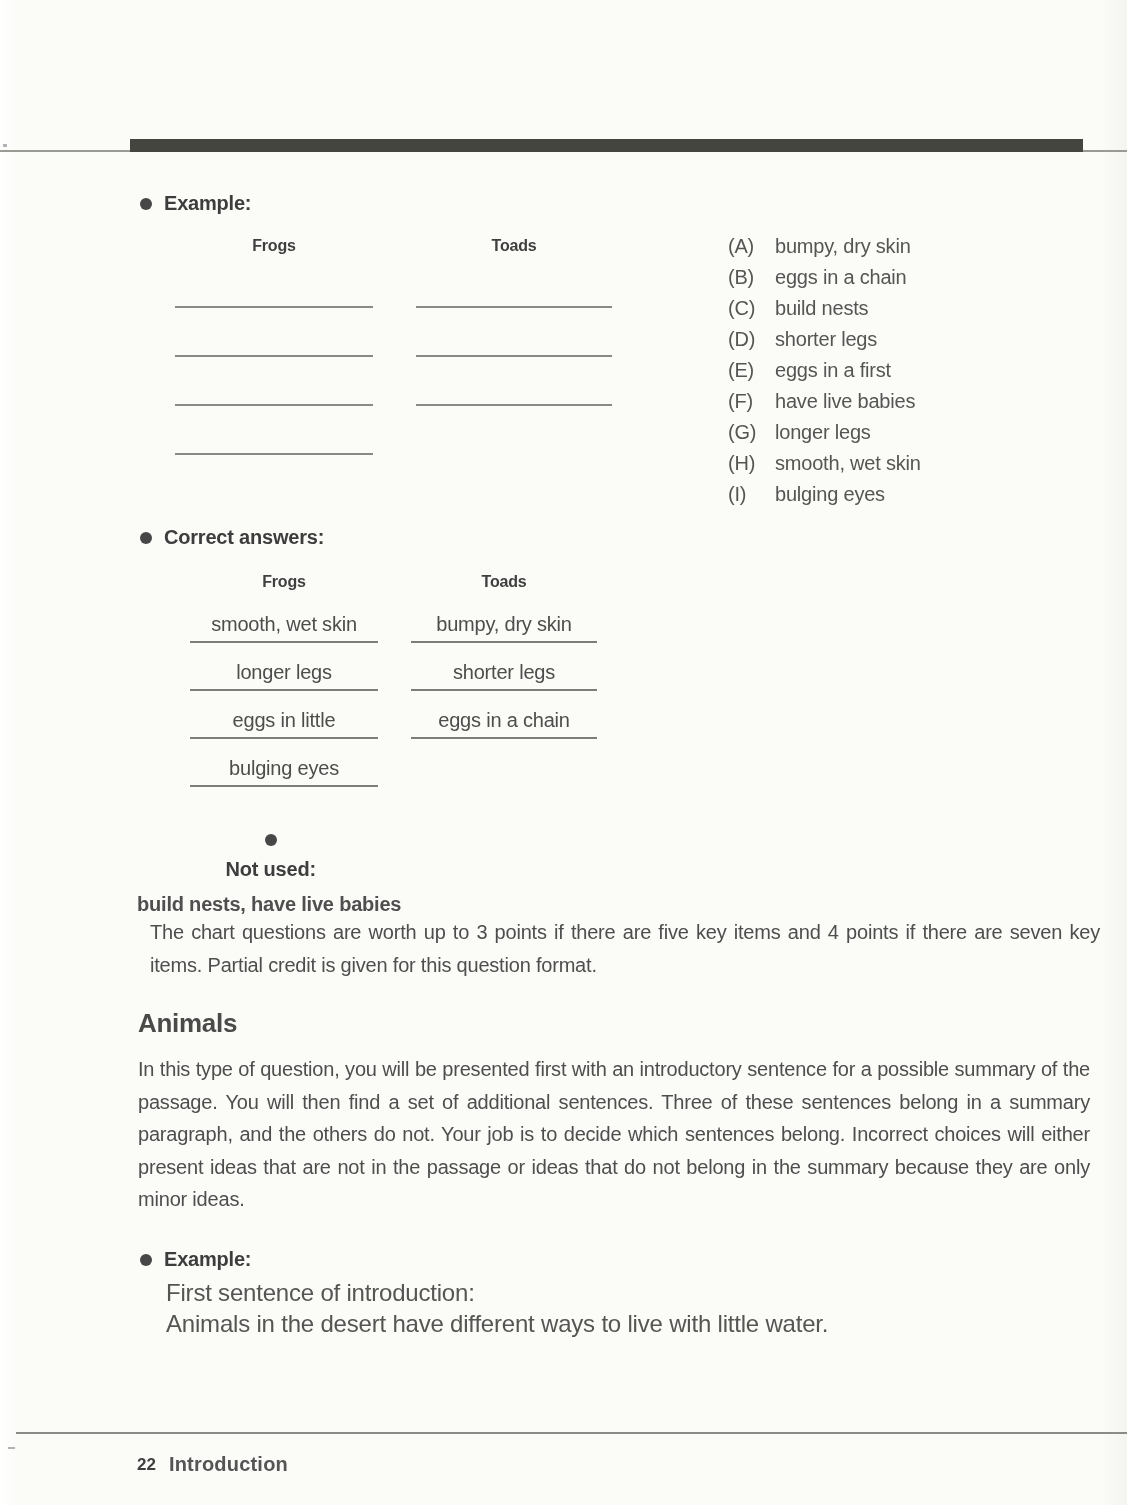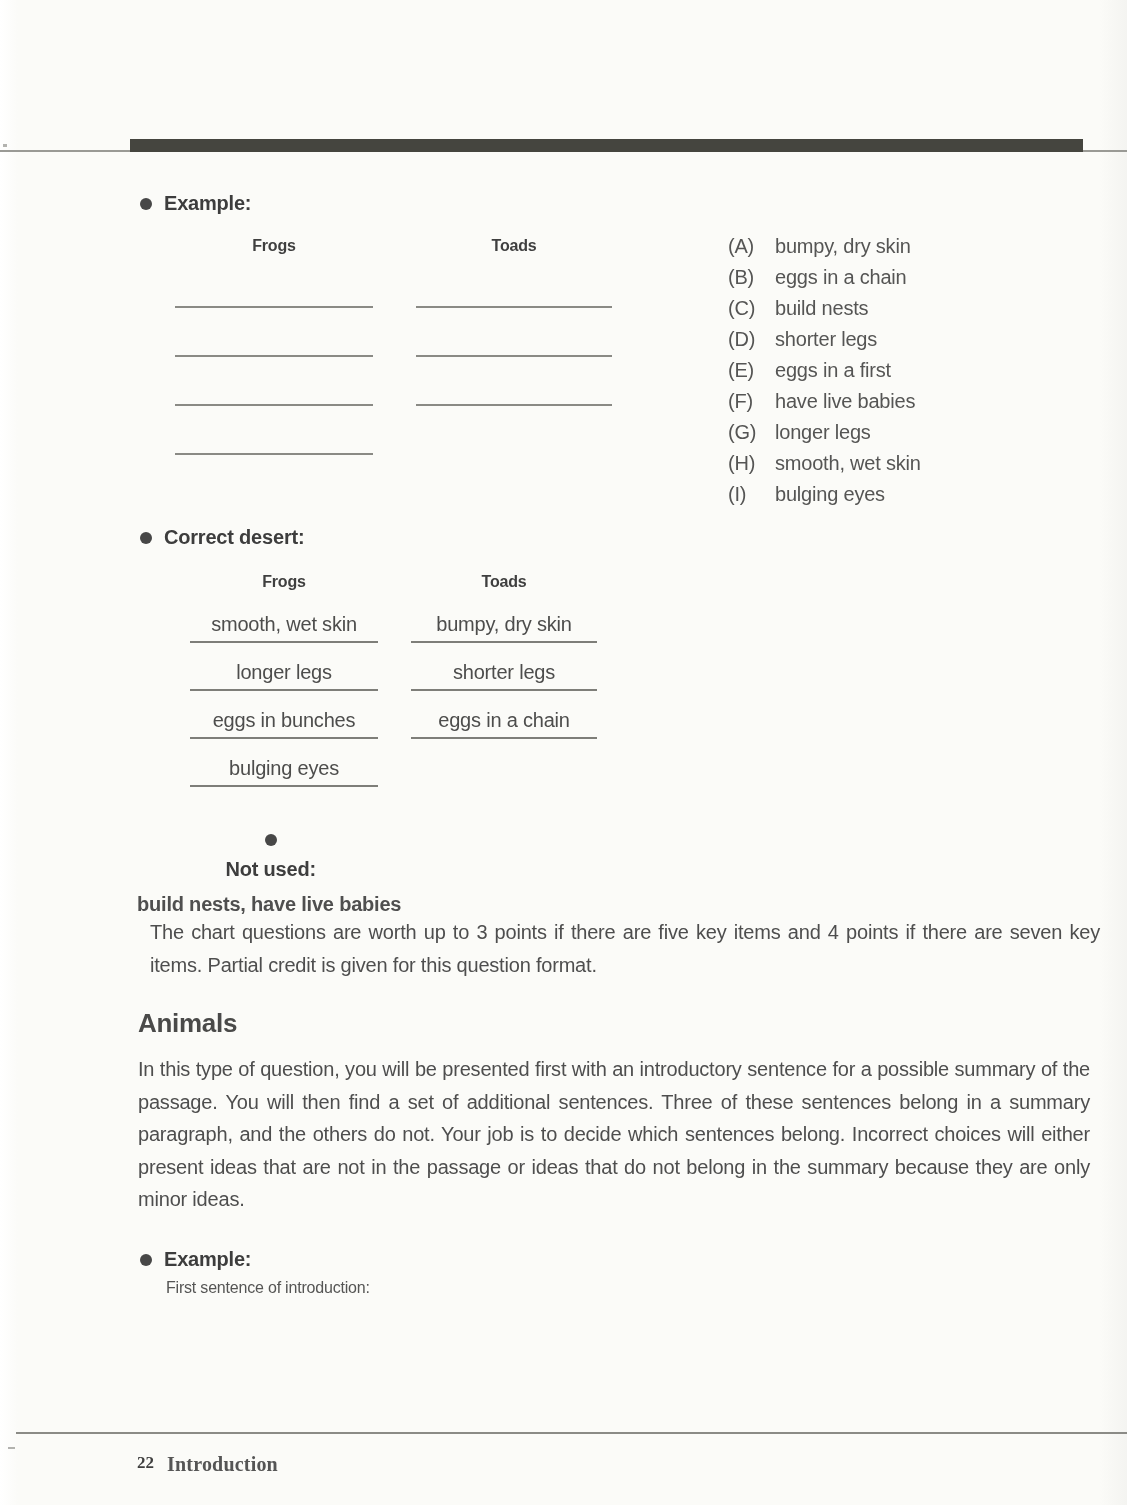--- a/index.html
+++ b/index.html
@@ -31,25 +31,25 @@
   .opt-row { display:flex; align-items:center; height:31px; font-size:20px; color:#555554; letter-spacing:-0.2px; }
   .opt-letter { width:47px; flex:0 0 auto; }
 
   
   .ans { height:36px; line-height:34px; text-align:center; font-size:20px; color:#4d4d4c;
          border-bottom:2px solid #7e7e79; letter-spacing:-0.2px; }
 
   
   .para { font-size:20px; line-height:33px; color:#4e4e4e; text-align:justify; letter-spacing:-0.2px; }
   .section-heading { font-weight:bold; font-size:26px; color:#4a4a49; letter-spacing:-0.3px; }
-  .plain-line { font-size:16px; color:#555554; letter-spacing:-0.2px; }
+  .plain-line { font-size:24px; color:#555554; letter-spacing:-0.2px; }
 
   
   .footer-rule { left:16px; top:1432px; width:1111px; height:2px; background:#8b8b86; }
-  .footer { left:137px; top:1453px; display:flex; align-items:flex-start; gap:13px;font-family:Liberation Serif, serif; }
+  .footer { left:137px; top:1453px; display:flex; align-items:center; gap:13px; }
   .footer-num { font-weight:bold; font-size:17px; color:#3f3f3f; }
   .footer-sec { font-size:20px; color:#555; font-weight:bold; letter-spacing:0.2px; }
 
   
   .artifact { background:#8a8a86; opacity:0.65; }
 </style>
 </head>
 <body>
 
 <div class="page">
@@ -109,29 +109,29 @@
       <span>smooth, wet skin</span>
     </div>
     <div class="opt-row">
       <span class="opt-letter">(I)</span>
       <span>bulging eyes</span>
     </div>
   </div>
 
   <div class="abs bullet-row" style="left:140px; top:526px;">
     <span class="bullet"></span>
-    <span class="b-label">Correct desert:</span>
+    <span class="b-label">Correct answers:</span>
   </div>
 
   <div class="abs col-header" style="left:190px; top:573px; width:188px;">Frogs</div>
   <div class="abs col-header" style="left:411px; top:573px; width:186px;">Toads</div>
 
   <div class="abs ans" style="left:190px; top:607px; width:188px;">smooth, wet skin</div>
   <div class="abs ans" style="left:190px; top:655px; width:188px;">longer legs</div>
-  <div class="abs ans" style="left:190px; top:703px; width:188px;">eggs in bunches</div>
+  <div class="abs ans" style="left:190px; top:703px; width:188px;">eggs in little</div>
   <div class="abs ans" style="left:190px; top:751px; width:188px;">bulging eyes</div>
 
   <div class="abs ans" style="left:411px; top:607px; width:186px;">bumpy, dry skin</div>
   <div class="abs ans" style="left:411px; top:655px; width:186px;">shorter legs</div>
   <div class="abs ans" style="left:411px; top:703px; width:186px;">eggs in a chain</div>
 
   <div class="abs bullet-row" style="left:140px; top:834px;flex-direction:column;">
     <span class="bullet"></span>
     <span class="b-label">Not used:</span>
     <span class="b-normal" style="margin-left:-3px;font-weight:bold;">build nests, have live babies</span>
@@ -140,20 +140,21 @@
   <div class="abs para" style="left:150px; top:888px; width:950px;margin-top:28px;">The chart questions are worth up to 3 points if there are five key items and 4 points if there are seven key items. Partial credit is given for this question format.</div>
 
   <div class="abs section-heading" style="left:138px; top:1008px;">Animals</div>
   <div class="abs para" style="left:138px; top:1053px; width:952px; line-height:32.5px;">In this type of question, you will be presented first with an introductory sentence for a possible summary of the passage. You will then find a set of additional sentences. Three of these sentences belong in a summary paragraph, and the others do not. Your job is to decide which sentences belong. Incorrect choices will either present ideas that are not in the passage or ideas that do not belong in the summary because they are only minor ideas.</div>
 
   <div class="abs bullet-row" style="left:140px; top:1248px;">
     <span class="bullet"></span>
     <span class="b-label">Example:</span>
   </div>
   <div class="abs plain-line" style="left:166px; top:1279px;">First sentence of introduction:</div>
+  <div class="abs plain-line" style="left:166px; top:1310px;">Animals in the desert have different ways to live with little water.</div>
 
   <div class="abs footer-rule"></div>
   <div class="abs artifact" style="left:8px; top:1447px; width:7px; height:2px;"></div>
   <div class="abs footer">
     <span class="footer-num">22</span>
     <span class="footer-sec">Introduction</span>
   </div>
 
 </div>
 

